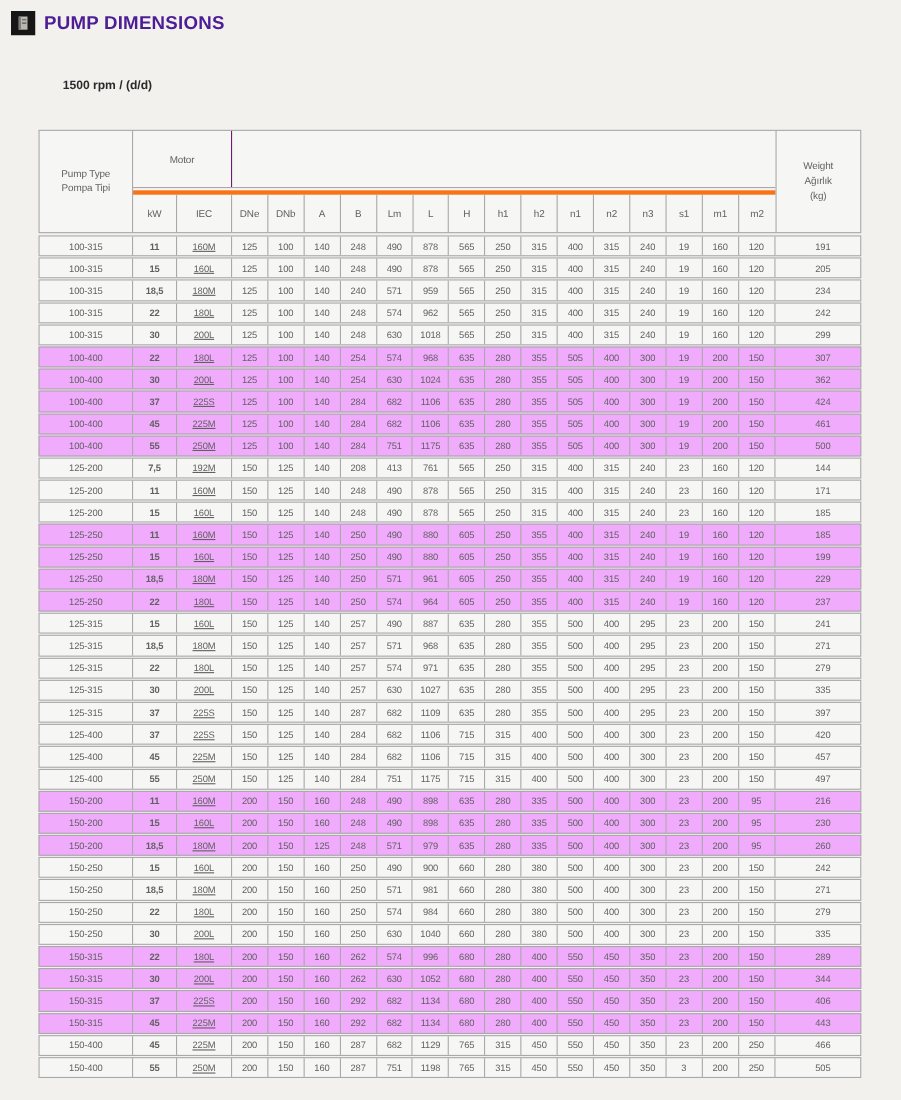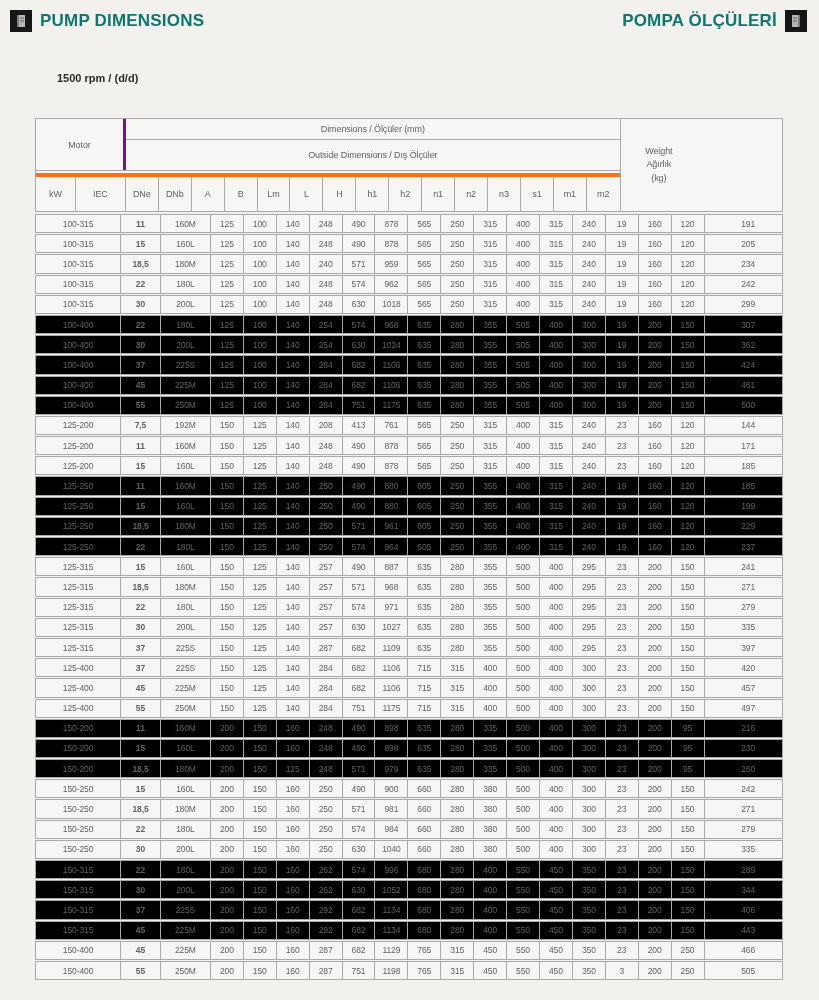--- a/index.html
+++ b/index.html
@@ -15,21 +15,21 @@
     display:flex;justify-content:space-between;align-items:flex-start;
     padding:10px 12px 0 10px;
   }
   .title-group{display:flex;align-items:center;gap:8px;}
   .sq-icon{
     width:22px;height:22px;background:#161616;display:inline-block;
     position:relative;flex:0 0 auto;
   }
   .sq-icon svg{position:absolute;left:0;top:0;}
   h1.page-title{
-    margin:0;font-size:17px;font-weight:800;color:#0f766e;
+    margin:0;font-size:17px;font-weight:800;color:#4c1d95;
     letter-spacing:.2px;white-space:nowrap;
   }
   
   .subtitle{
     margin:40px 1px 0 57px;
     font-size:11px;font-weight:700;color:#2a2a2a;
   }
   
   .dimtable{
     position:absolute;left:35px;top:118px;width:748px;
@@ -45,21 +45,21 @@
   .th-pump{
     width:11.4%;border-right:1px solid #a9a9a9;box-sizing:border-box;
     display:flex;align-items:center;justify-content:center;text-align:center;
     white-space:pre-line;font-size:9px;line-height:1.45;
   }
   .mid-block{width:78.25%;display:flex;flex-direction:column;box-sizing:border-box;}
   .mid-top{
     display:flex;height:52px;border-bottom:1px solid #a9a9a9;box-sizing:border-box;
   }
   .motor-cell{
-    width:15.4%;border-right:3px solid #701a75;box-sizing:border-box;
+    width:15.4%;border-right:1px solid #701a75;box-sizing:border-box;
     display:flex;align-items:center;justify-content:center;font-size:9px;
   }
   .dims-cell{width:84.6%;display:flex;flex-direction:column;}
   .dims-row1{
     height:21px;border-bottom:1px solid #a9a9a9;box-sizing:border-box;
     display:flex;align-items:center;justify-content:center;font-size:9px;
   }
   .dims-row2{
     flex:1;display:flex;align-items:center;justify-content:center;font-size:9px;
   }
@@ -78,74 +78,60 @@
     width:10.35%;border-left:1px solid #a9a9a9;box-sizing:border-box;
     display:flex;align-items:center;justify-content:center;text-align:center;
     white-space:pre-line;font-size:9px;line-height:1.45;
   }
   
   .tbody{margin-top:2px;}
   .trow{
     display:flex;height:19.2px;margin-bottom:1px;
     border:1px solid #a9a9a9;background:#f6f6f5;box-sizing:border-box;
   }
-  .trow.shaded{background:#000000;}
+  .trow.shaded{background:#f0abfc;}
   .td{
     display:flex;align-items:center;justify-content:center;
     border-right:1px solid #a9a9a9;box-sizing:border-box;
     overflow:hidden;white-space:nowrap;
   }
   .td:last-child{border-right:none;padding-left:10px;}
   .c-pump{width:11.4%;}
   .c-kw{width:5.35%;font-weight:bold;}
-  .c-iec{width:6.7%;}
+  .c-iec{width:6.7%;text-decoration:underline;}
   .c-dim{width:4.413%;}
   .c-weight{width:10.35%;}
 </style>
 </head>
 <body>
 
 <div class="titlebar">
   <div class="title-group">
     <span class="sq-icon">
       <svg width="22" height="22" viewBox="0 0 22 22">
         <rect x="0" y="0" width="22" height="22" fill="#161616"></rect>
         <rect x="7" y="5" width="8" height="12" fill="#b9b7b2"></rect>
         <rect x="7" y="5" width="2" height="12" fill="#7d7b77"></rect>
         <line x1="10" y1="8" x2="14" y2="8" stroke="#5a5855" stroke-width="1"></line>
         <line x1="10" y1="11" x2="14" y2="11" stroke="#5a5855" stroke-width="1"></line>
       </svg>
     </span>
     <h1 class="page-title">PUMP DIMENSIONS</h1>
   </div>
-  <div class="title-group">
-    <h1 class="page-title">POMPA ÖLÇÜLERİ</h1>
-    <span class="sq-icon">
-      <svg width="22" height="22" viewBox="0 0 22 22">
-        <rect x="0" y="0" width="22" height="22" fill="#161616"></rect>
-        <rect x="7" y="5" width="8" height="12" fill="#b9b7b2"></rect>
-        <rect x="13" y="5" width="2" height="12" fill="#7d7b77"></rect>
-        <line x1="8" y1="8" x2="12" y2="8" stroke="#5a5855" stroke-width="1"></line>
-        <line x1="8" y1="11" x2="12" y2="11" stroke="#5a5855" stroke-width="1"></line>
-      </svg>
-    </span>
-  </div>
 </div>
 
 <div class="subtitle">1500 rpm / (d/d)</div>
 
 <div class="dimtable">
   <div class="thead">
+    <div class="th-pump">Pump Type
+Pompa Tipi</div>
     <div class="mid-block">
       <div class="mid-top">
         <div class="motor-cell">Motor</div>
-        <div class="dims-cell">
-          <div class="dims-row1">Dimensions / Ölçüler (mm)</div>
-          <div class="dims-row2">Outside Dimensions / Dış Ölçüler</div>
-        </div>
       </div>
       <div class="label-row" id="col-labels">
           <div class="hc h-kw">kW</div>
           <div class="hc h-iec">IEC</div>
           <div class="hc h-dim">DNe</div>
           <div class="hc h-dim">DNb</div>
           <div class="hc h-dim">A</div>
           <div class="hc h-dim">B</div>
           <div class="hc h-dim">Lm</div>
           <div class="hc h-dim">L</div>

